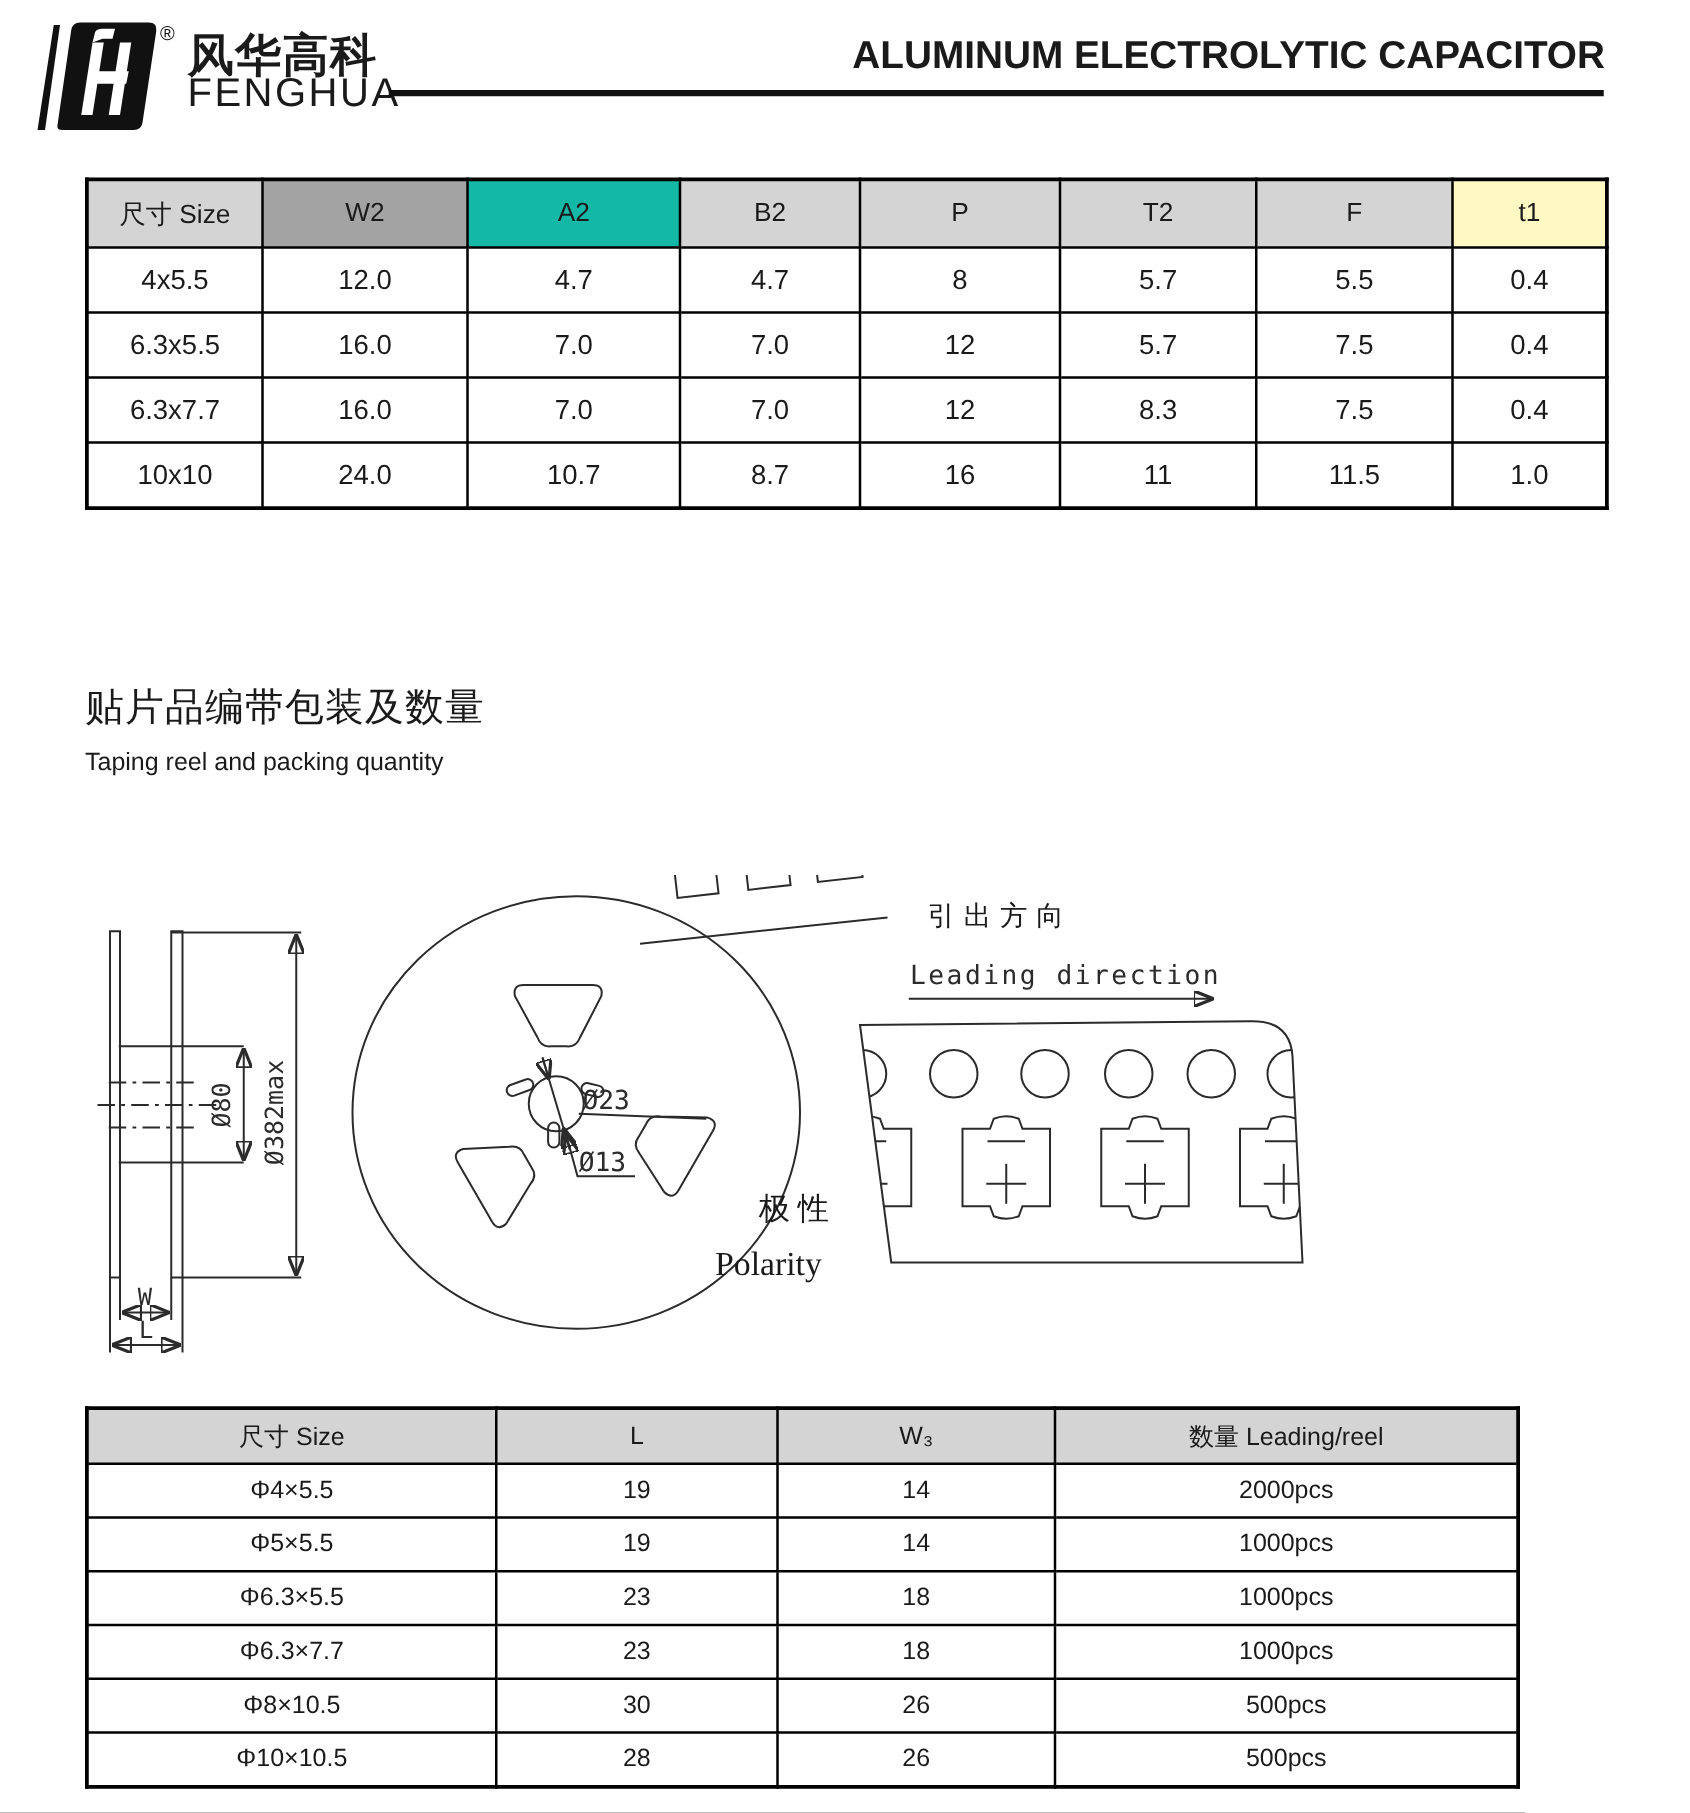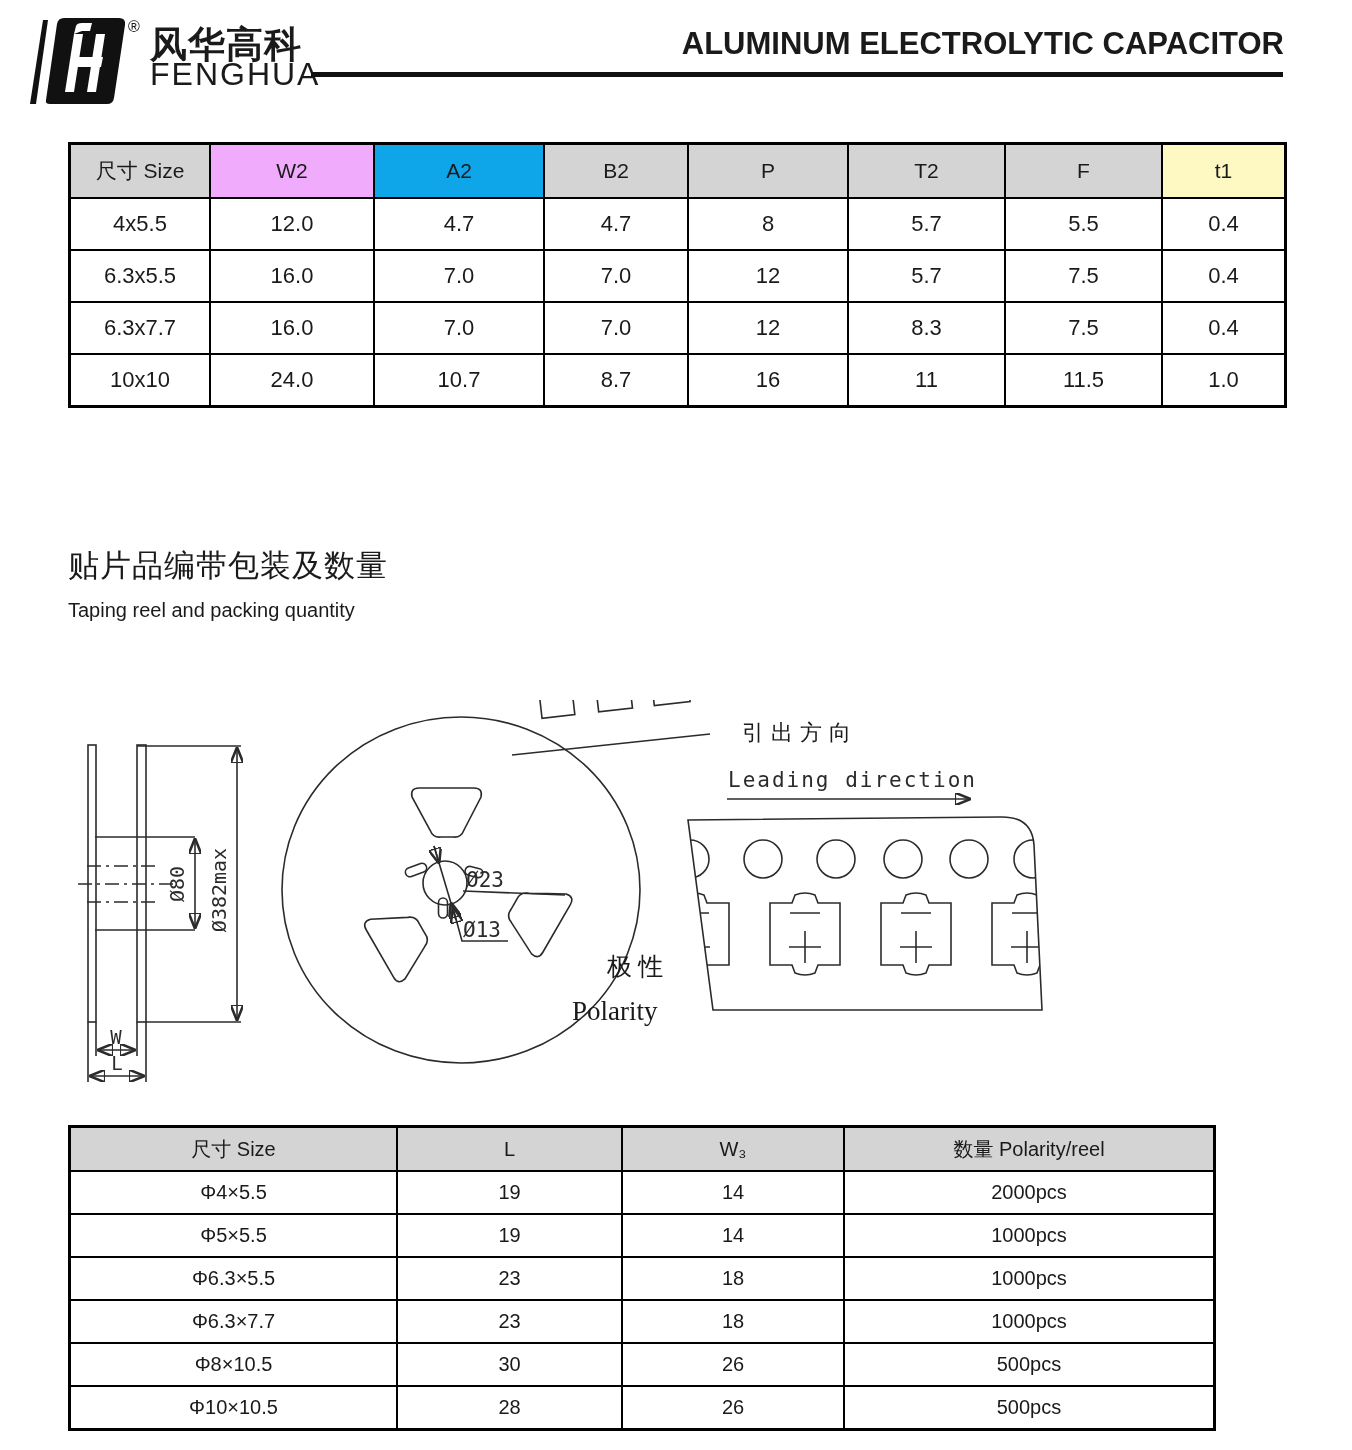--- a/index.html
+++ b/index.html
@@ -59,22 +59,22 @@
   </svg>
   <div class="brand-cn">风华高科</div>
   <div class="brand-en">FENGHUA</div>
   <div class="page-title">ALUMINUM ELECTROLYTIC CAPACITOR</div>
   <div class="title-rule"></div>
 
   <table class="t1">
     <thead>
         <tr>
           <th style="background: rgb(212, 212, 212);">尺寸 Size</th>
-          <th style="background: #f0abfc;">W2</th>
-          <th style="background: #0ea5e9;">A2</th>
+          <th style="background: #a3a3a3;">W2</th>
+          <th style="background: #14b8a6;">A2</th>
           <th style="background: rgb(212, 212, 212);">B2</th>
           <th style="background: rgb(212, 212, 212);">P</th>
           <th style="background: rgb(212, 212, 212);">T2</th>
           <th style="background: rgb(212, 212, 212);">F</th>
           <th style="background: #fef9c3;">t1</th>
         </tr>
       </thead>
     <tbody>
         <tr>
           <td>4x5.5</td>
@@ -218,21 +218,21 @@
       </g>
     </g>
   </svg>
 
   <table class="t2">
     <thead>
         <tr>
           <th style="background: rgb(212, 212, 212);">尺寸 Size</th>
           <th style="background: rgb(212, 212, 212);">L</th>
           <th style="background: rgb(212, 212, 212);">W₃</th>
-          <th style="background: rgb(212, 212, 212);">数量 Polarity/reel</th>
+          <th style="background: rgb(212, 212, 212);">数量 Leading/reel</th>
         </tr>
       </thead>
     <tbody>
         <tr>
           <td>Φ4×5.5</td>
           <td>19</td>
           <td>14</td>
           <td>2000pcs</td>
         </tr>
         <tr>

